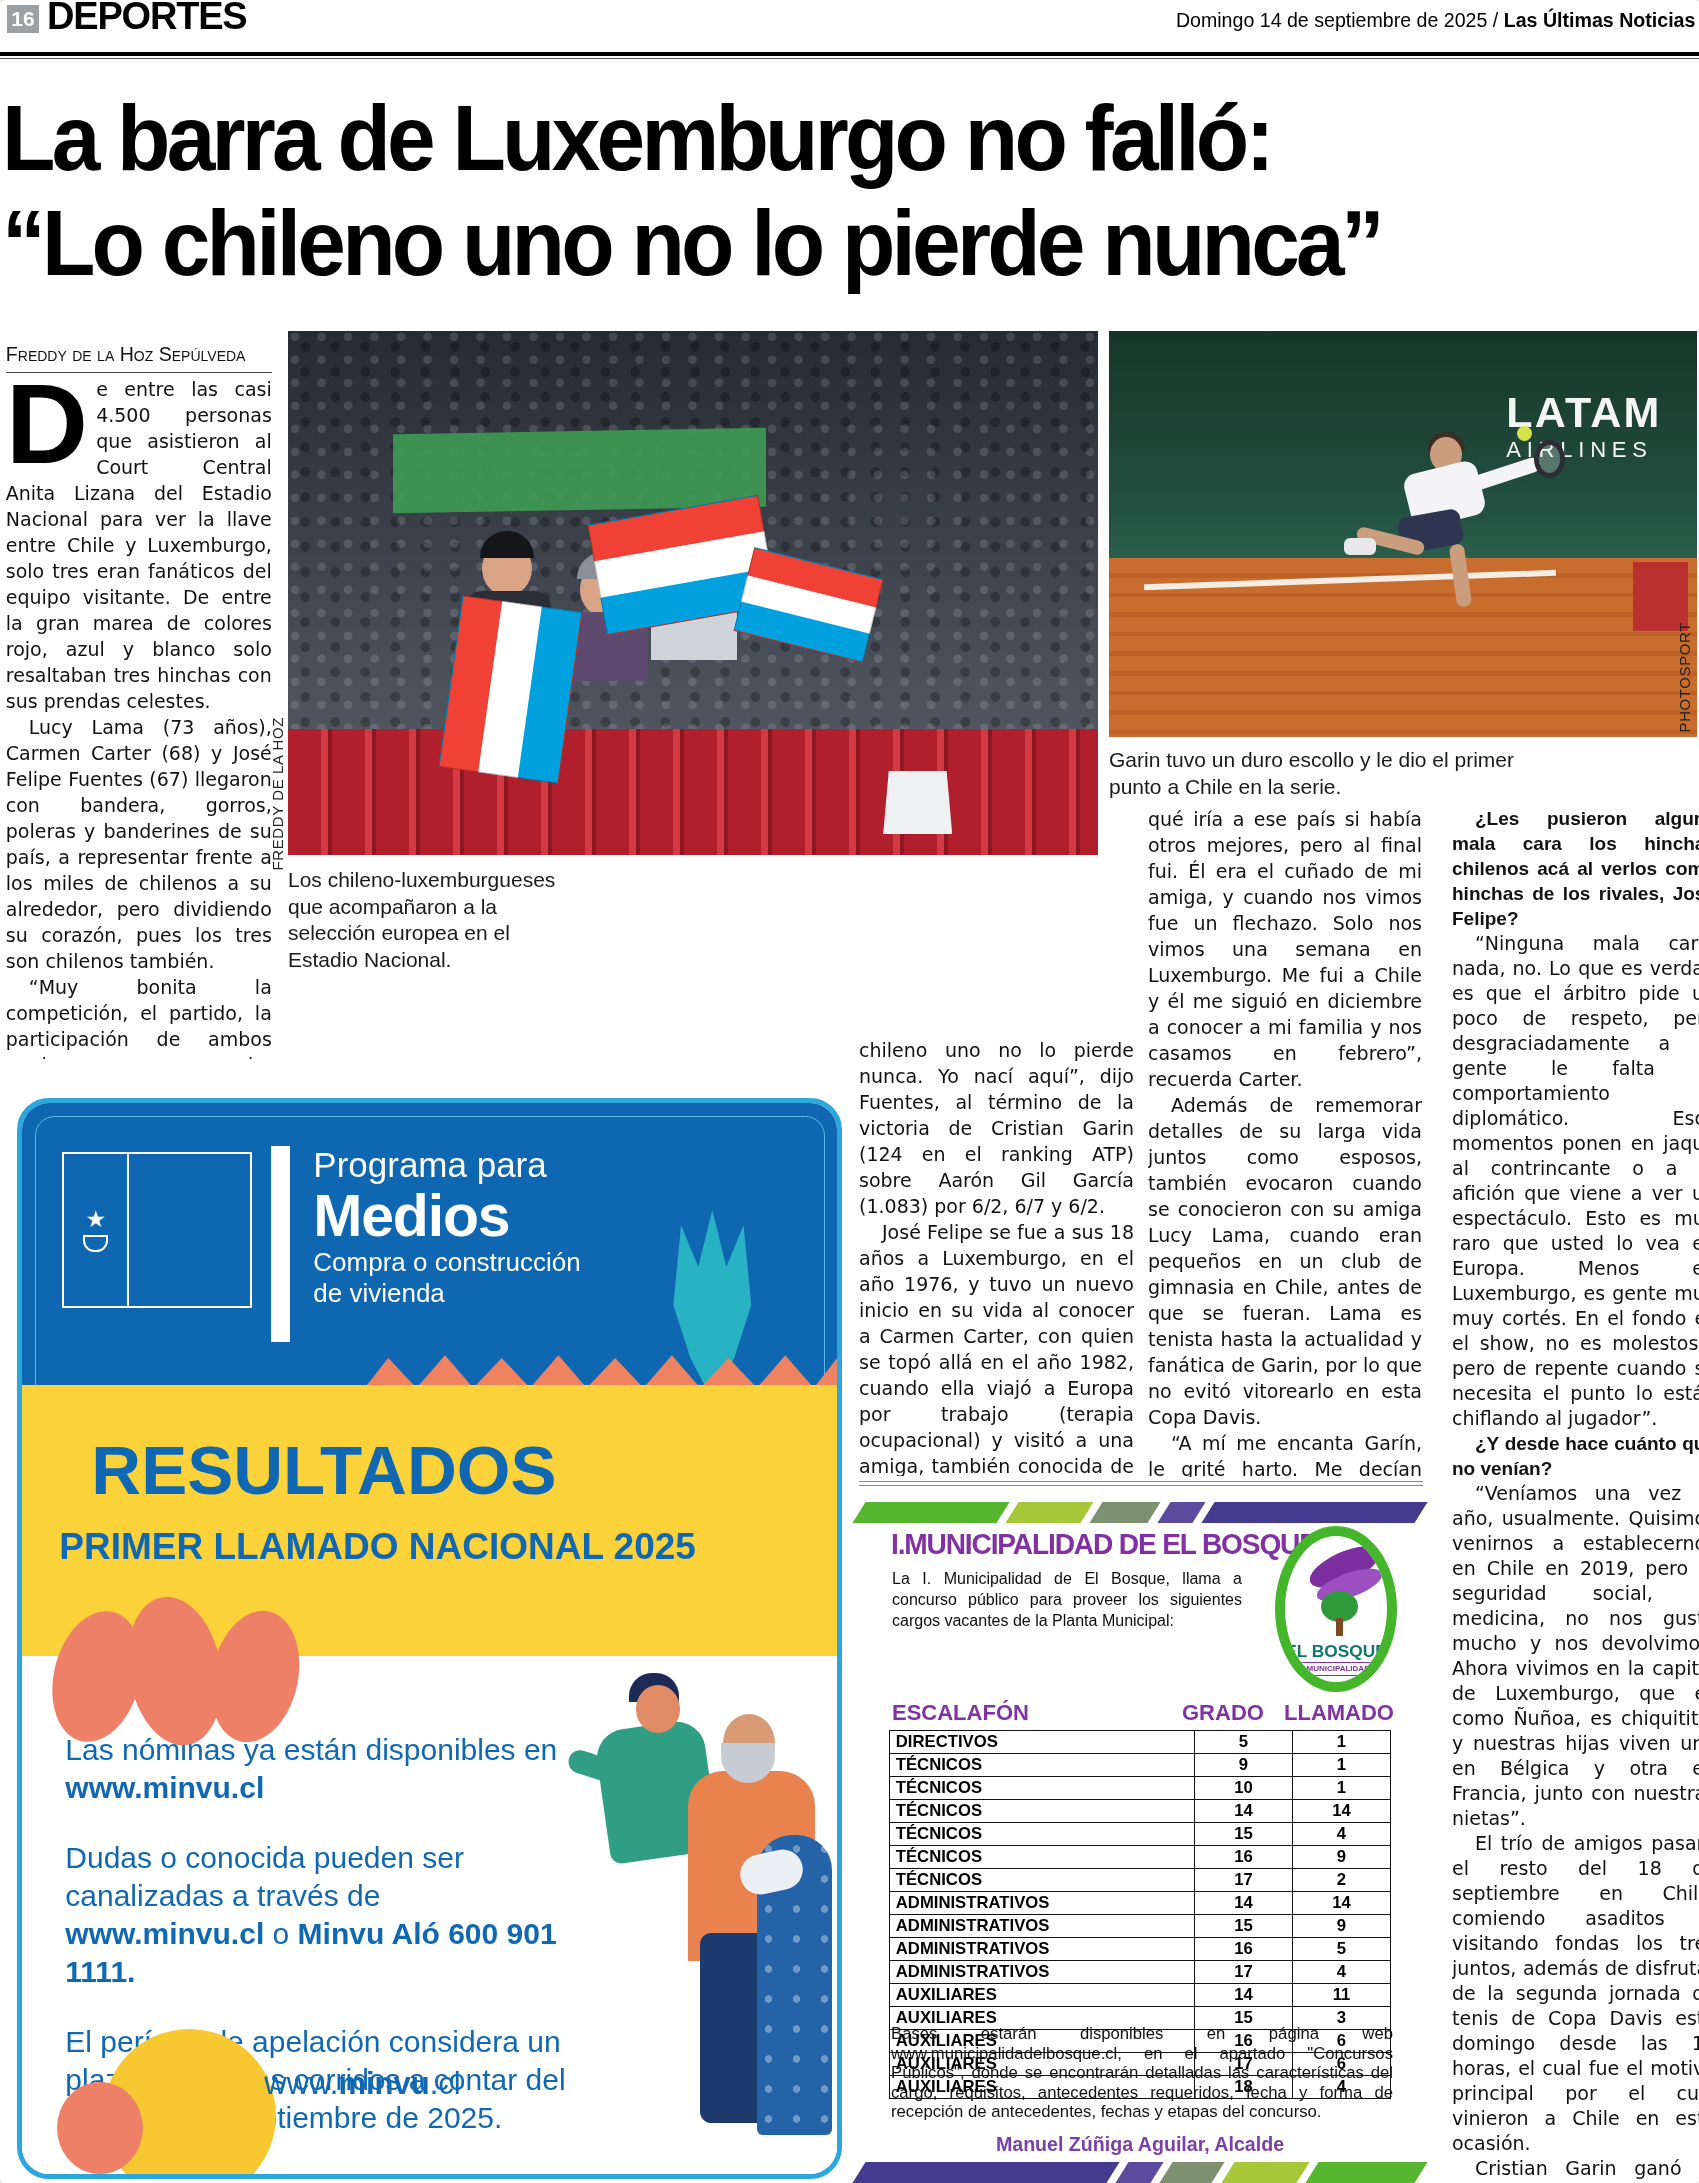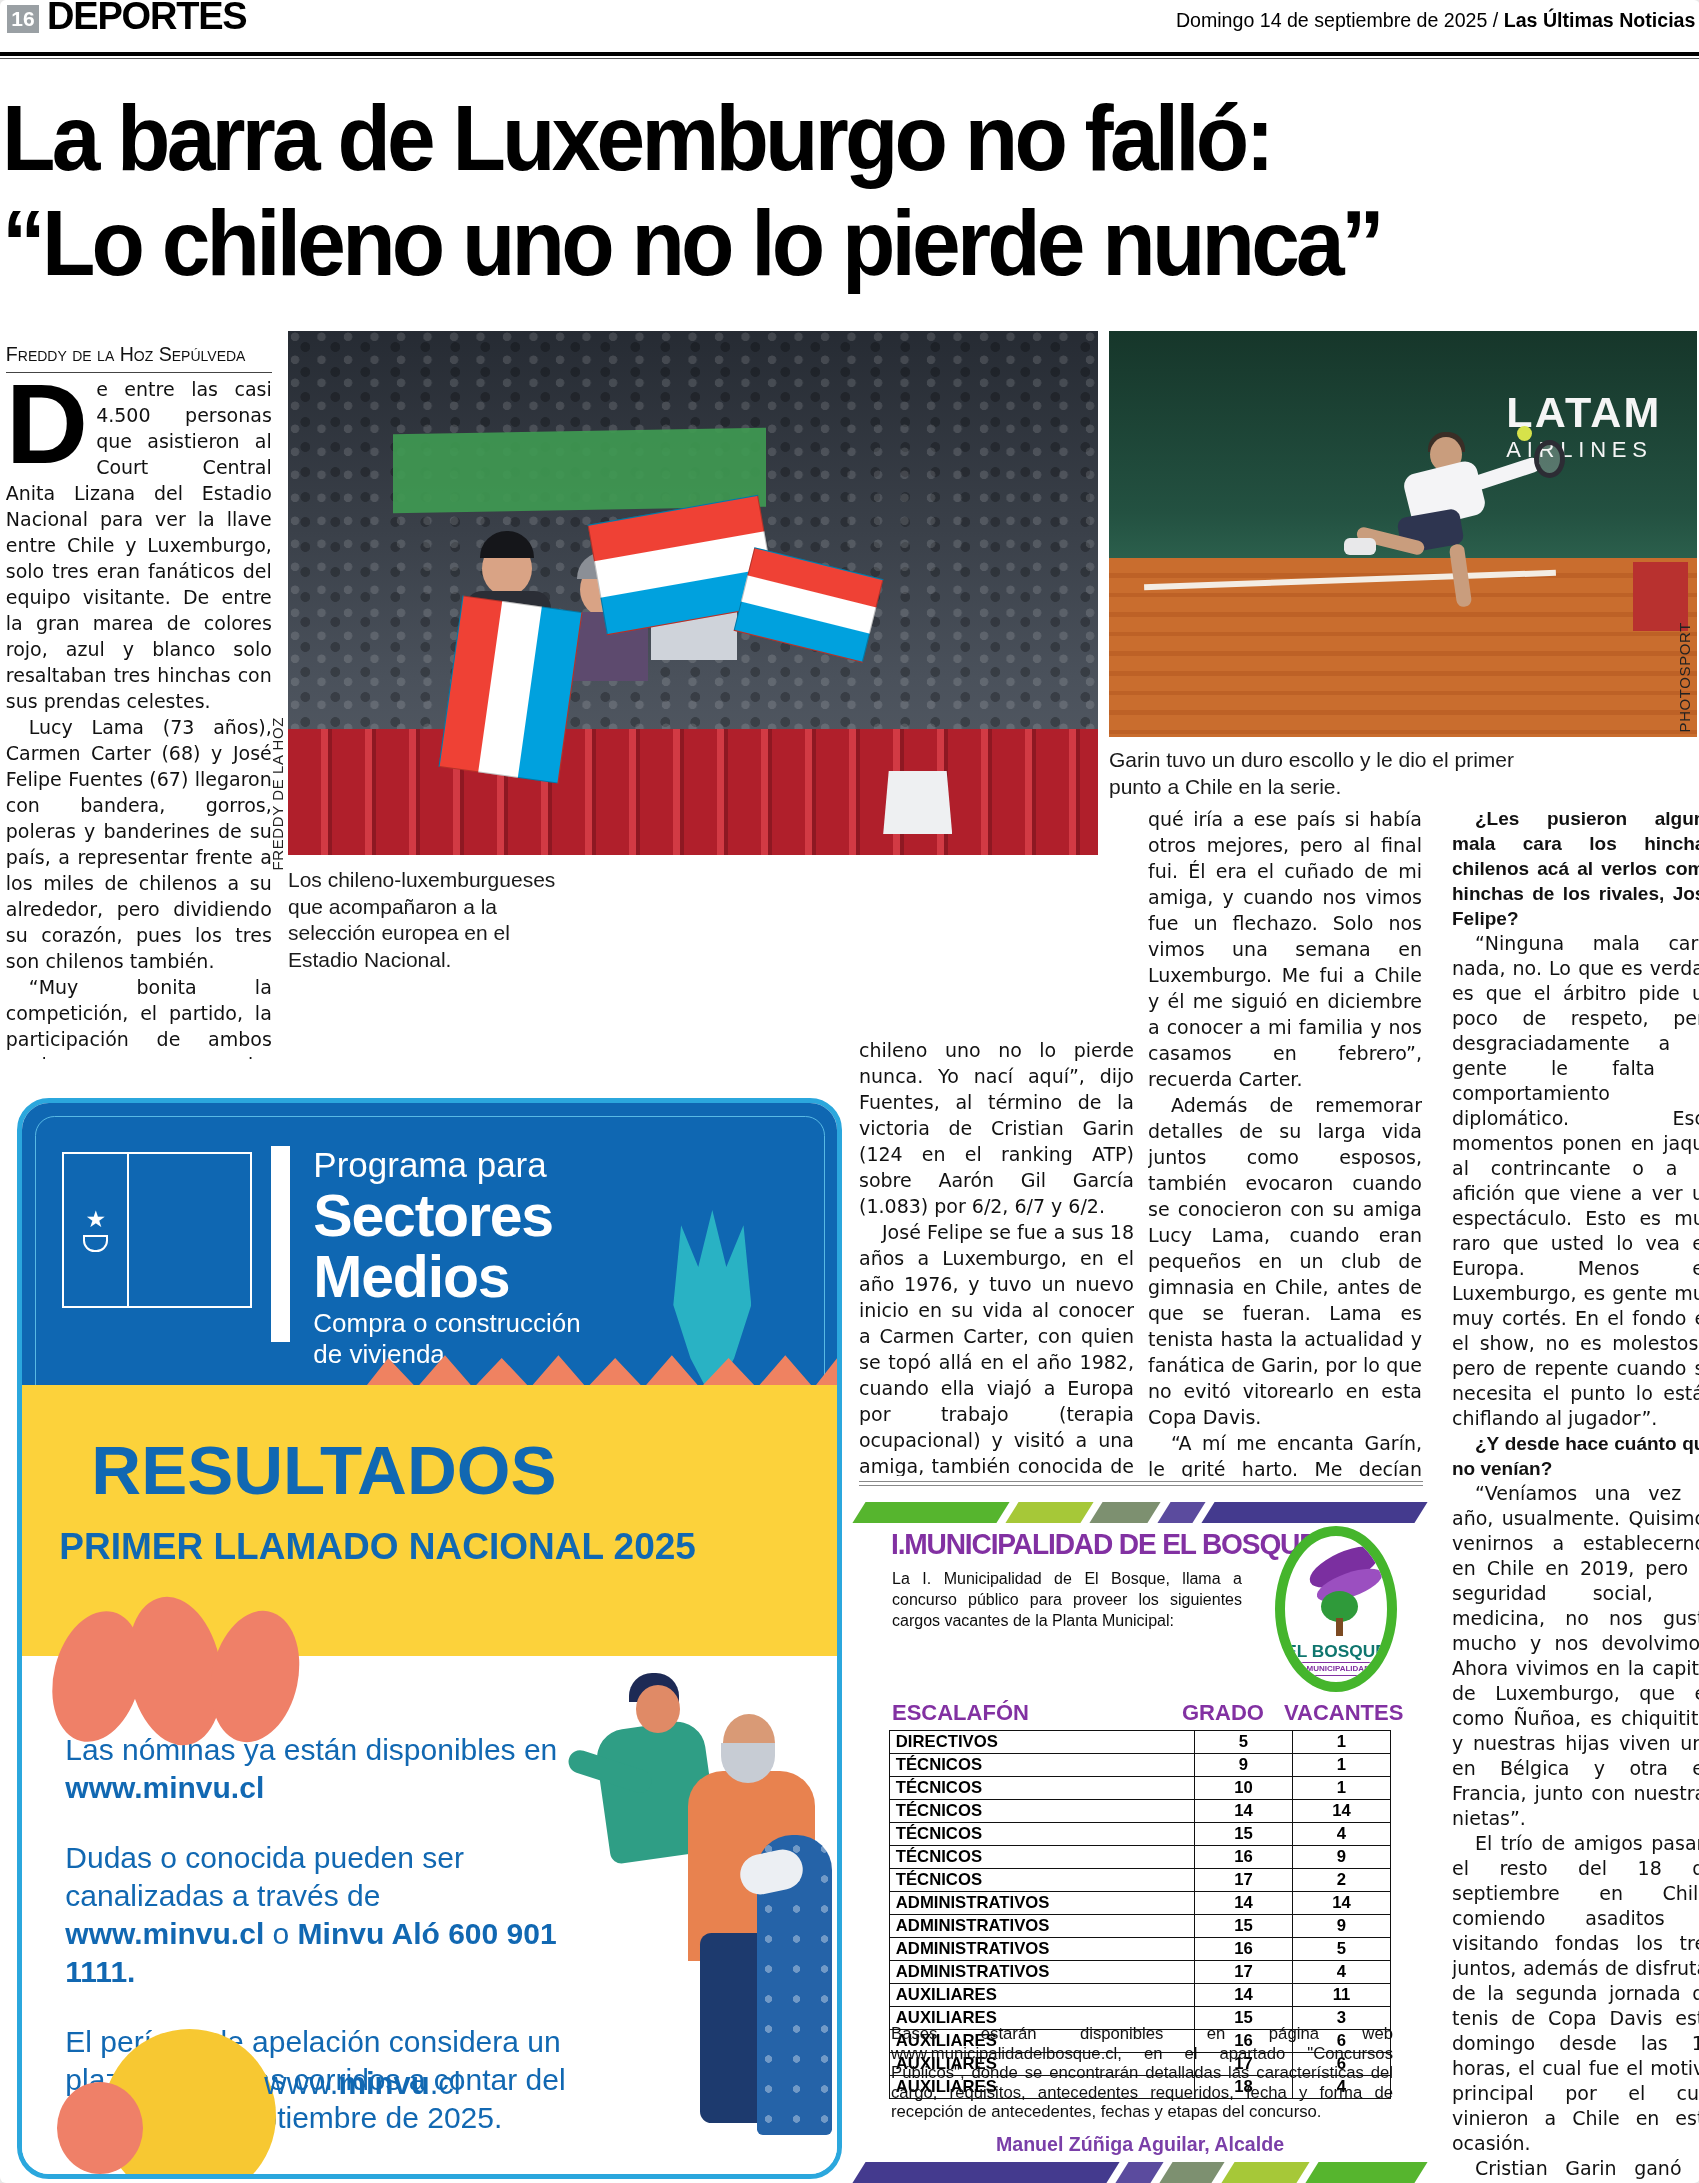--- a/index.html
+++ b/index.html
@@ -293,21 +293,20 @@
       <div class="mv-inner-outline"></div>
       <div class="mv-logo">
         <div class="mv-logo-emblem">
           <div class="mv-star">★</div>
           <div class="mv-shield"></div>
         </div>
       </div>
       <div class="mv-bar"></div>
       <div class="mv-prog">
         <div class="mv-prog-kicker">Programa para</div>
-        <div class="mv-prog-main">Sectores</div>
         <div class="mv-prog-main">Medios</div>
         <div class="mv-prog-sub">Compra o construcción</div>
         <div class="mv-prog-sub">de vivienda</div>
       </div>
       <div class="mv-tulip"></div>
       <div class="mv-zigzag"></div>
     </div>
     <div class="mv-yellow">
       <div class="mv-results">RESULTADOS</div>
       <div class="mv-results-sub">PRIMER LLAMADO NACIONAL 2025</div>
@@ -352,21 +351,21 @@
     <div class="bq-logo">
       <div class="bq-swoosh1"></div>
       <div class="bq-swoosh2"></div>
       <div class="bq-tree-crown"></div>
       <div class="bq-tree-trunk"></div>
       <div class="bq-logo-name">EL BOSQUE</div>
       <div class="bq-logo-sub">I.MUNICIPALIDAD</div>
     </div>
     <div class="bq-thead bq-th1">ESCALAFÓN</div>
     <div class="bq-thead bq-th2">GRADO</div>
-    <div class="bq-thead bq-th3">VACANTES</div>
+    <div class="bq-thead bq-th3">LLAMADO</div>
     <table class="bq-table">
       <tbody>
 
           <tr>
             <td>DIRECTIVOS</td>
             <td class="num">5</td>
             <td class="num">1</td>
           </tr>
 
           <tr>

